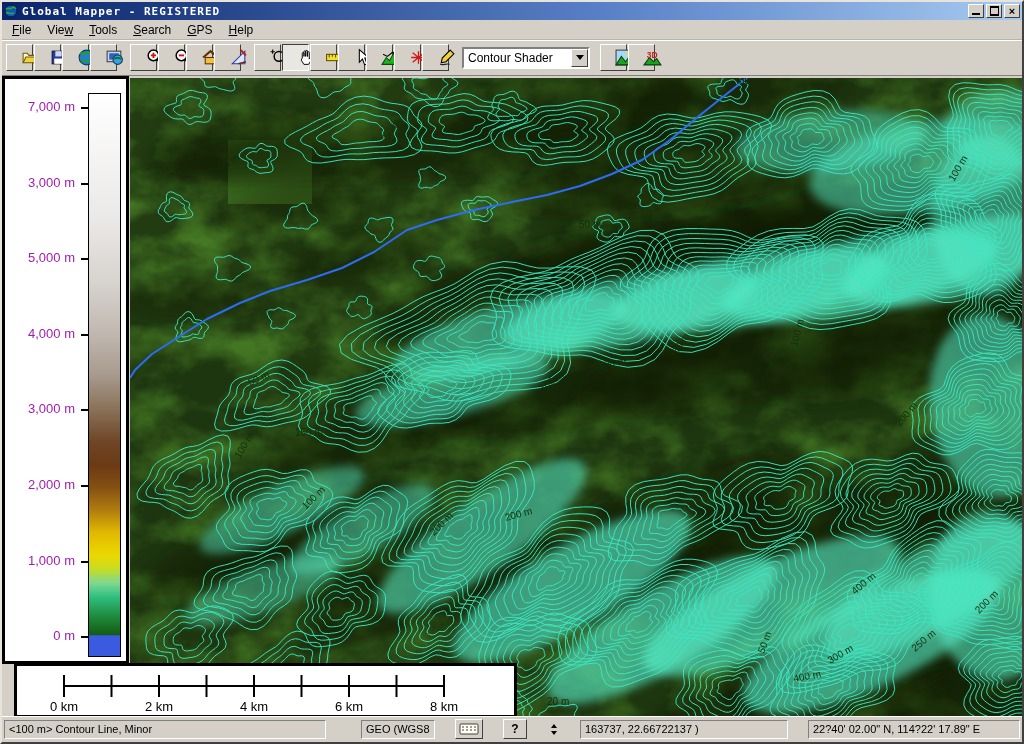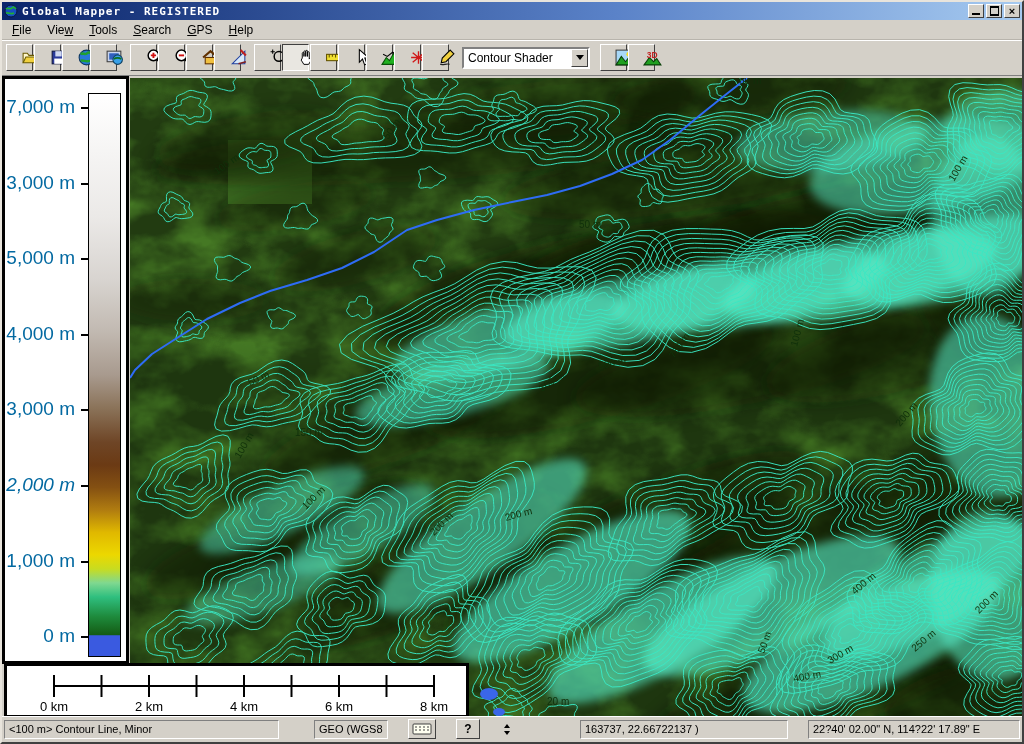--- a/index.html
+++ b/index.html
@@ -42,30 +42,30 @@
   .combo .cbtn { width:17px; height:18px; background:#d4d0c8; border:1px solid;
                  border-color:#fff #404040 #404040 #fff; display:flex; align-items:center; justify-content:center; }
   .combo .arr { width:0; height:0; border-left:4px solid transparent; border-right:4px solid transparent; border-top:5px solid #000; }
   
   .maparea { position:absolute; left:128px; top:76px; width:1023px; height:640px; background:#3e6e20; overflow:hidden; }
   .maparea svg { position:absolute; left:0; top:0; }
   .legend { position:absolute; left:0; top:74px; width:127px; height:588px; background:#fff;
             border:3px solid #000; }
   .legend-bar { position:absolute; left:83px; top:14px; width:33px; height:564px; border:1px solid #000; }
   .ltick { position:absolute; height:0; border-top:2px solid #000; width:7px; left:76px; }
-  .llabel { position:absolute; right:51px; font-size:19px; color:#0369a1; transform:translateY(-52%); white-space:nowrap; }
-  .scalebox { position:absolute; left:2px; top:661px; width:465px; height:55px; background:#fff; border:3px solid #000; }
+  .llabel { position:absolute; right:51px; font-size:13px; color:#a21caf; transform:translateY(-52%); white-space:nowrap; }
+  .scalebox { position:absolute; left:12px; top:661px; width:503px; height:55px; background:#fff; border:3px solid #000; }
   
   .statusbar { position:absolute; left:0; right:0; bottom:0; height:26px; background:#d4d0c8;
                border-top:1px solid #fff; display:flex; align-items:center; padding:2px 2px 3px 2px; font-size:11px; gap:20px; }
   .scell { border:1px solid; border-color:#808080 #fff #fff #808080; height:19px; line-height:17px;
            padding:0 4px; white-space:nowrap; overflow:hidden; background:#d4d0c8; }
   .sb-feature { flex:1; }
   .sb-proj { width:74px;margin-left:15px; }
-  .sb-coords { width:208px;margin-left:47px; }
+  .sb-coords { width:208px; }
   .sb-pos { width:212px; }
   .sbtn { width:28px; height:20px; background:#d4d0c8; border:1px solid;
           border-color:#fff #404040 #404040 #fff; display:flex; align-items:center; justify-content:center; padding:0; }
   .sbtn.help { width:24px; font-weight:bold; font-size:12px; color:#000; }
   .spinner { width:13px; height:20px; display:flex; flex-direction:column; justify-content:center; gap:3px; align-items:center; }
   .spup { width:0;height:0;border-left:3px solid transparent;border-right:3px solid transparent;border-bottom:4px solid #000; }
   .spdn { width:0;height:0;border-left:3px solid transparent;border-right:3px solid transparent;border-top:4px solid #000; }
 </style>
 </head>
 <body>
@@ -714,21 +714,21 @@
       <div class="llabel" style="top: 28.1px;">7,000 m</div>
       <div class="ltick" style="top: 103.676px;"></div>
       <div class="llabel" style="top: 103.676px;">3,000 m</div>
       <div class="ltick" style="top: 179.252px;"></div>
       <div class="llabel" style="top: 179.252px;">5,000 m</div>
       <div class="ltick" style="top: 254.828px;"></div>
       <div class="llabel" style="top: 254.828px;">4,000 m</div>
       <div class="ltick" style="top: 330.404px;"></div>
       <div class="llabel" style="top: 330.404px;">3,000 m</div>
       <div class="ltick" style="top: 405.98px;"></div>
-      <div class="llabel" style="top: 405.98px; font-style: italic;">2,000 m</div>
+      <div class="llabel" style="top: 405.98px;">2,000 m</div>
       <div class="ltick" style="top: 481.556px;"></div>
       <div class="llabel" style="top: 481.556px;">1,000 m</div>
       <div class="ltick" style="top: 557.132px;"></div>
       <div class="llabel" style="top: 557.132px;">0 m</div>
     </div>
 </div>
 
 <div class="scalebox">
   <svg id="scalesvg" width="465" height="49">
       <line x1="47" y1="20" x2="427" y2="20" stroke="#000" stroke-width="2"></line>

